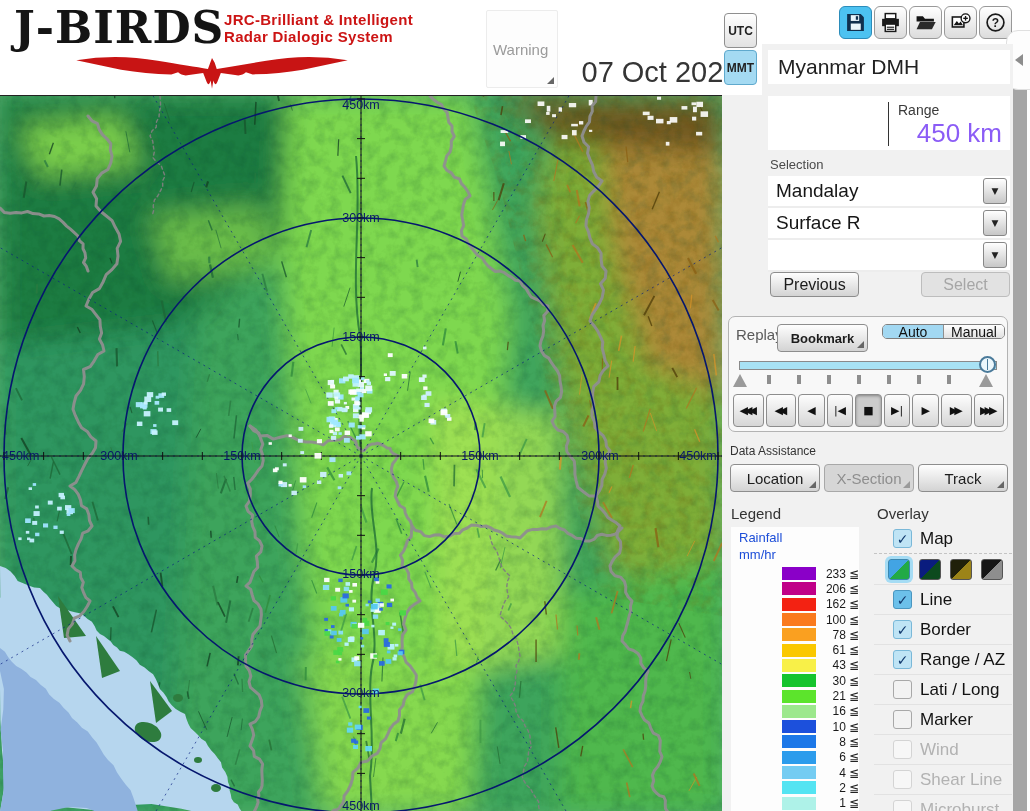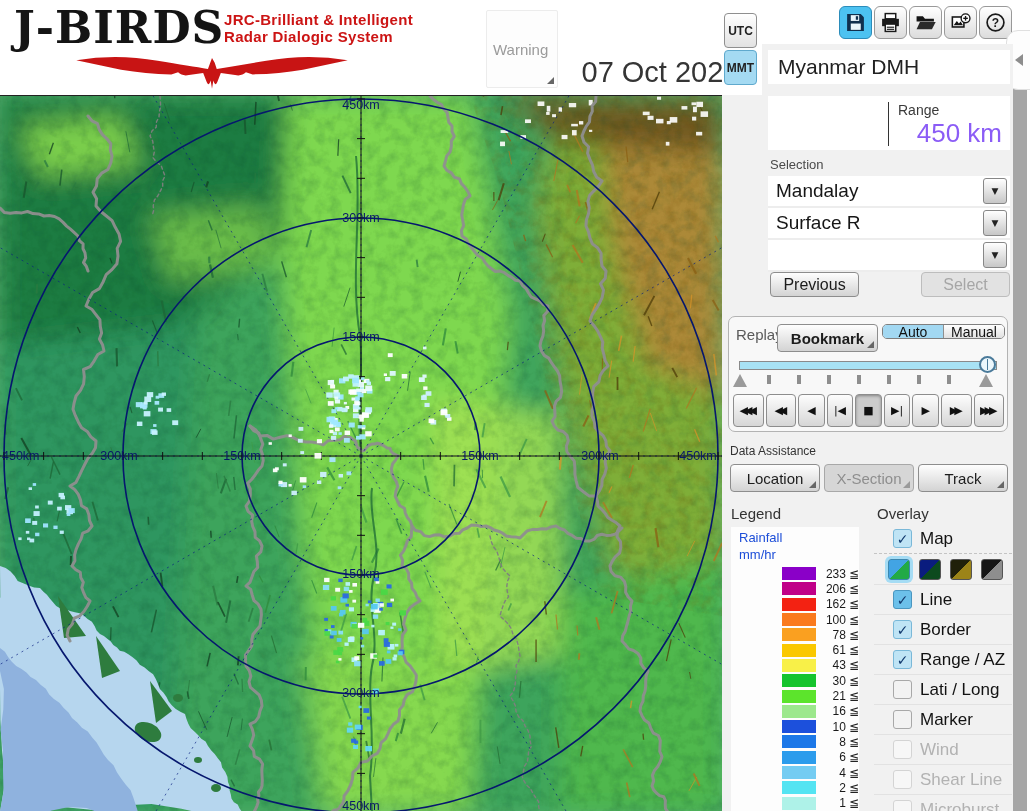--- a/index.html
+++ b/index.html
@@ -67,21 +67,21 @@
             font-size:9px;color:#222;cursor:pointer;font-family:"DejaVu Sans",sans-serif;}
   .btn{box-sizing:border-box;border:1px solid #8d8d8d;border-radius:4px;background:linear-gradient(#fefefe,#d3d3d3);
        color:#1c1c1c;display:flex;align-items:center;justify-content:center;cursor:pointer;position:absolute;}
   .btn.disabled{background:#e2e2e2;color:#a6a6a6;border-color:#bdbdbd;cursor:default;}
   #prev-btn{left:770px;top:272px;width:89px;height:25px;font-size:16px;}
   #select-btn{left:921px;top:272px;width:89px;height:25px;font-size:16px;}
   
   .replay-box{position:absolute;left:728px;top:316px;width:280px;height:116px;border:1px solid #b3b3b3;
               border-radius:7px;background:#f8f8f8;box-sizing:border-box;}
   .replay-label{position:absolute;left:7px;top:9px;font-size:15px;color:#5a5a5a;}
-  #bookmark-btn{left:48px;top:7px;width:101px;height:28px;font-size:15px;font-weight:bold;}
+  #bookmark-btn{left:48px;top:7px;width:91px;height:28px;font-size:13px;font-weight:bold;}
   .seg{position:absolute;left:153px;top:7px;width:123px;height:15px;border:1px solid #7f7f7f;border-radius:5px;
        overflow:hidden;display:flex;box-sizing:border-box;}
   .seg-btn{flex:1;display:flex;align-items:center;justify-content:center;font-size:14px;color:#111;
            background:linear-gradient(#fff,#e0e0e0);cursor:pointer;}
   .seg-btn.sel{background:#a2d8f2;}
   .seg-btn + .seg-btn{border-left:1px solid #8f8f8f;}
   .rslider-track{position:absolute;left:10px;top:44px;width:258px;height:9px;background:#a8e2f4;
                  border:1px solid #8a8a8a;box-sizing:border-box;cursor:pointer;}
   .rslider-handle{position:absolute;left:250px;top:39px;width:17px;height:17px;border:2px solid #4a7a9a;
                   border-radius:50%;background:#ecf7fc;box-sizing:border-box;cursor:grab;}

